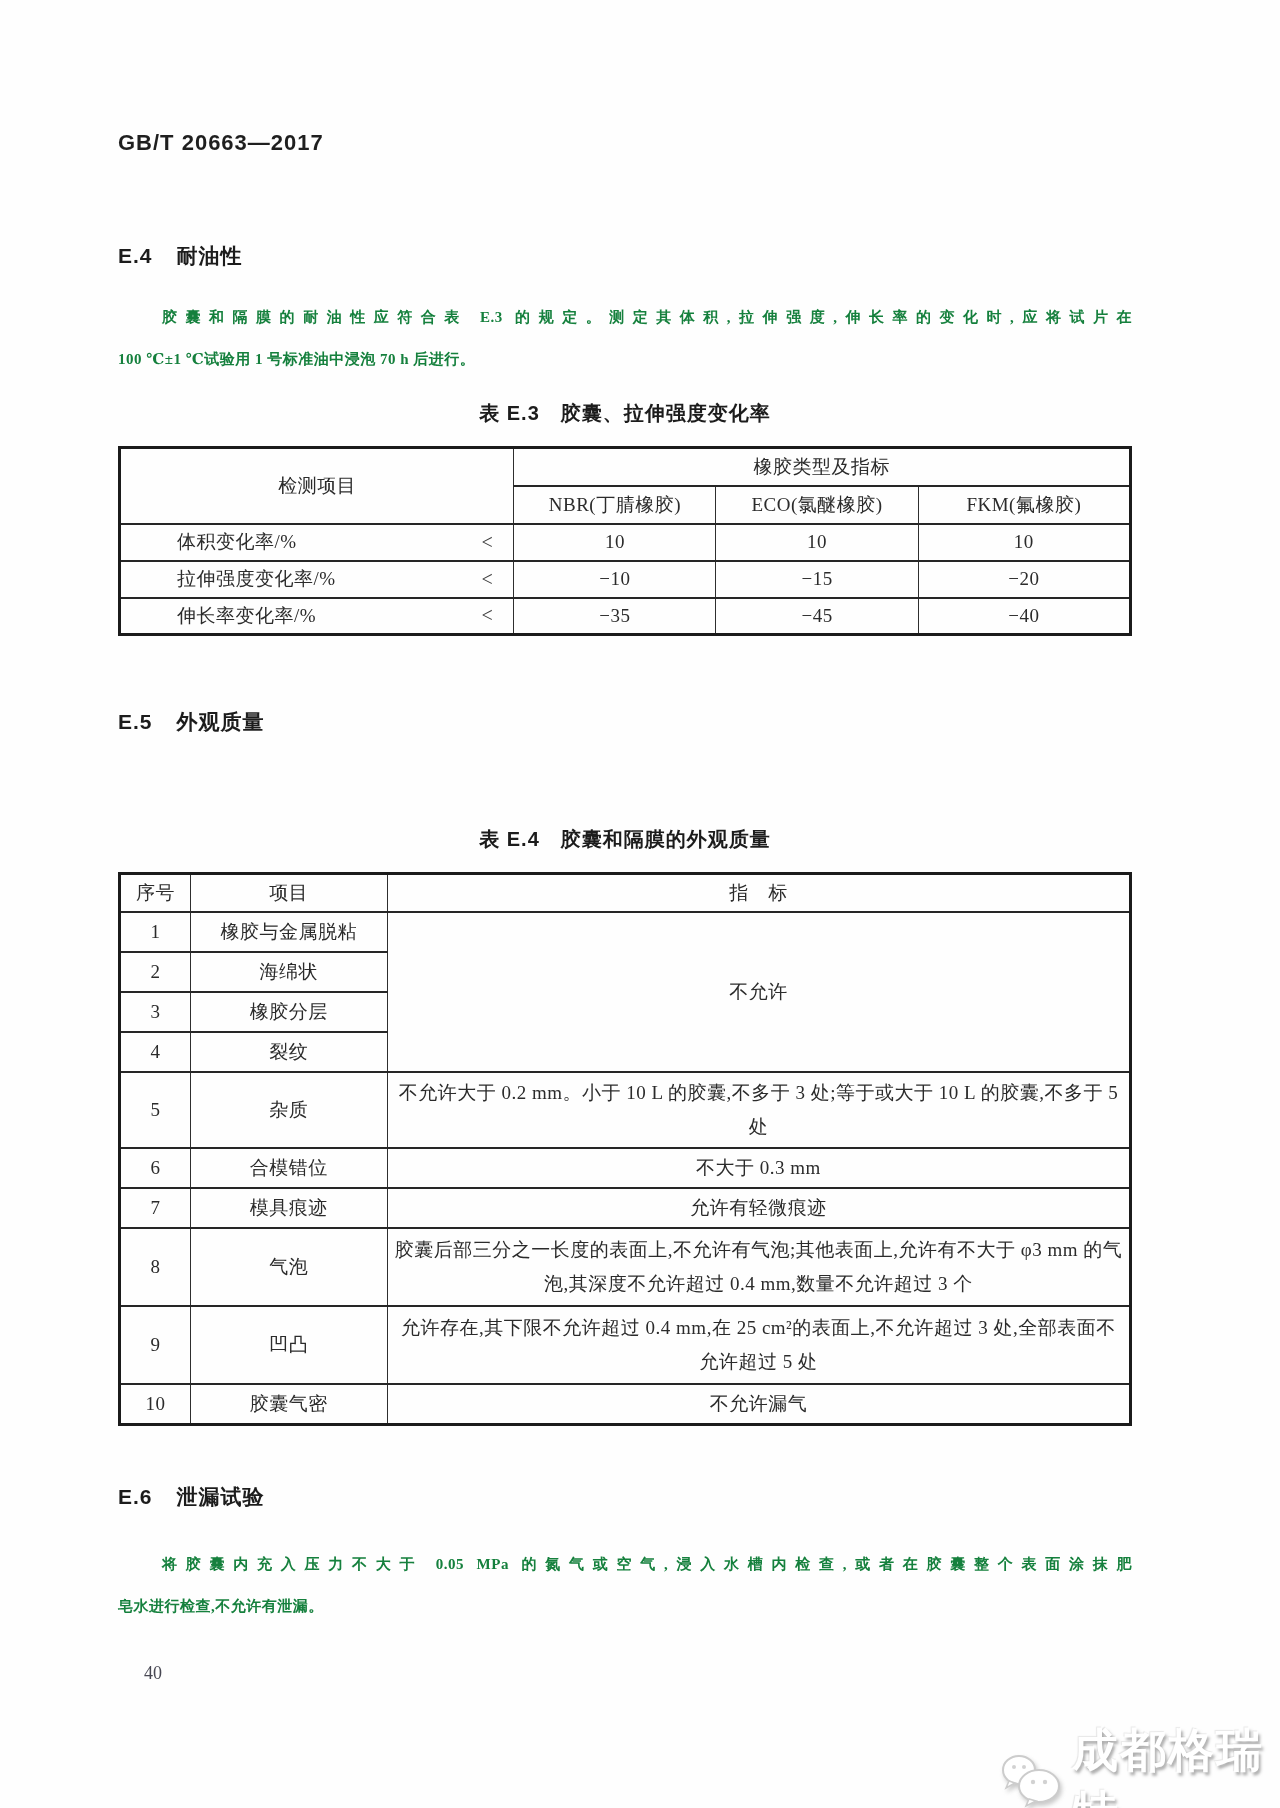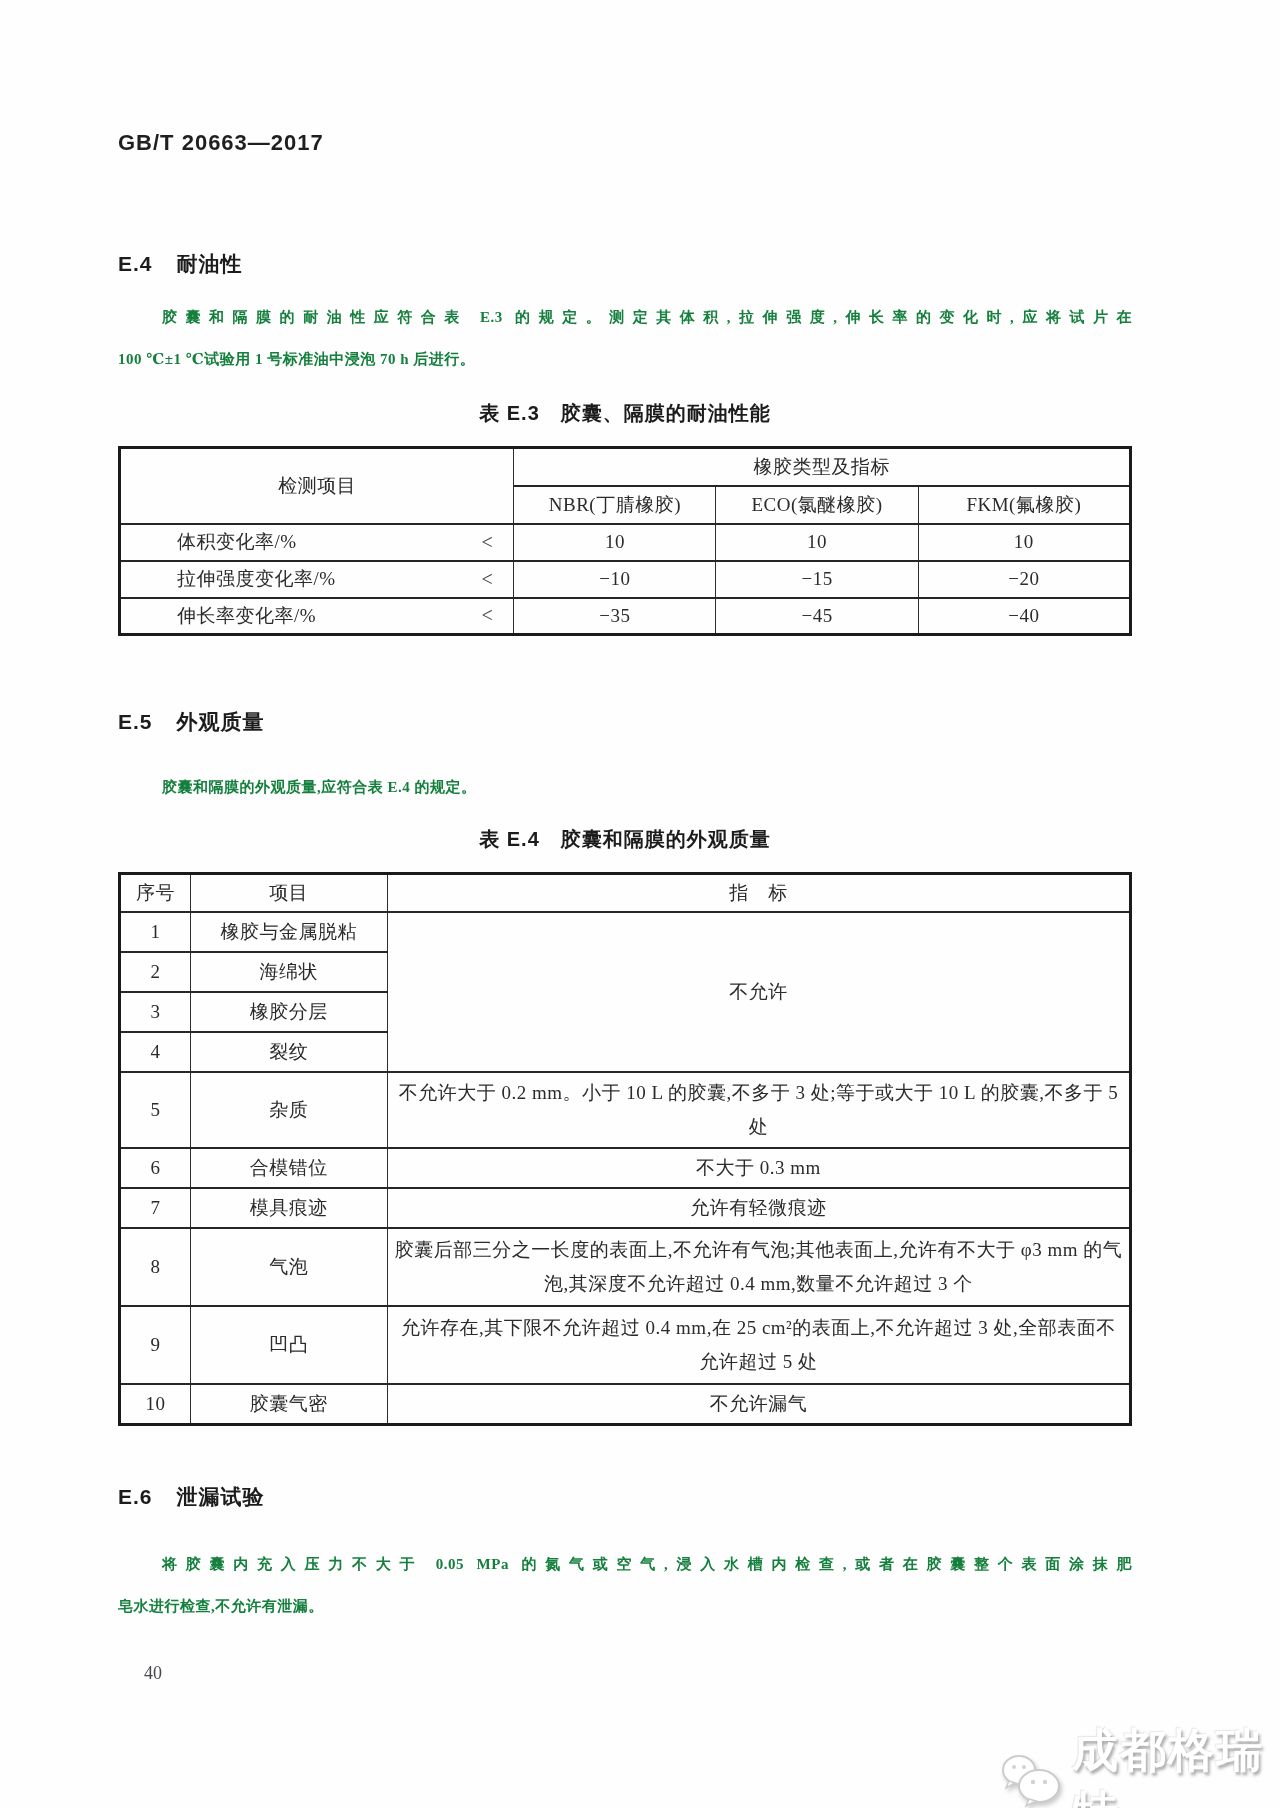--- a/index.html
+++ b/index.html
@@ -72,29 +72,29 @@
   }
   .wm-icon { filter:drop-shadow(2px 3px 2px rgba(140,140,140,0.45)); }
 </style>
 </head>
 <body>
 
 <div class="page">
 
   <div class="abs doc-code">GB/T 20663—2017</div>
 
-  <div class="abs sec-heading" style="top:250px">
+  <div class="abs sec-heading" style="top:242px">
     <span>E.4</span><span class="sec-title">耐油性</span>
   </div>
   <div class="abs para" style="top:296px">
     <div class="line indent jline">胶囊和隔膜的耐油性应符合表 E.3 的规定。测定其体积,拉伸强度,伸长率的变化时,应将试片在</div>
     <div class="line">100 ℃±1 ℃试验用 1 号标准油中浸泡 70 h 后进行。</div>
   </div>
 
-  <div class="abs tbl-caption" style="top:400px">表 E.3　胶囊、隔膜的耐油性能</div>
+  <div class="abs tbl-caption" style="top:400px">表 E.3　胶囊、拉伸强度变化率</div>
 
   <table class="gbt abs" style="top:446px">
     <colgroup>
         <col style="width:39%">
         <col style="width:20%">
         <col style="width:20%">
         <col style="width:21%">
       </colgroup>
     <tbody>
       <tr class="rh38">
@@ -137,23 +137,20 @@
         </td>
         <td>−35</td>
         <td>−45</td>
         <td>−40</td>
       </tr>
     </tbody>
   </table>
 
   <div class="abs sec-heading" style="top:708px">
     <span>E.5</span><span class="sec-title">外观质量</span>
-  </div>
-  <div class="abs para" style="top:766px">
-    <div class="line indent">胶囊和隔膜的外观质量,应符合表 E.4 的规定。</div>
   </div>
 
   <div class="abs tbl-caption" style="top:826px">表 E.4　胶囊和隔膜的外观质量</div>
 
   <table class="gbt abs" style="top:872px">
     <colgroup>
         <col style="width:7%">
         <col style="width:19.5%">
         <col style="width:73.5%">
       </colgroup>

